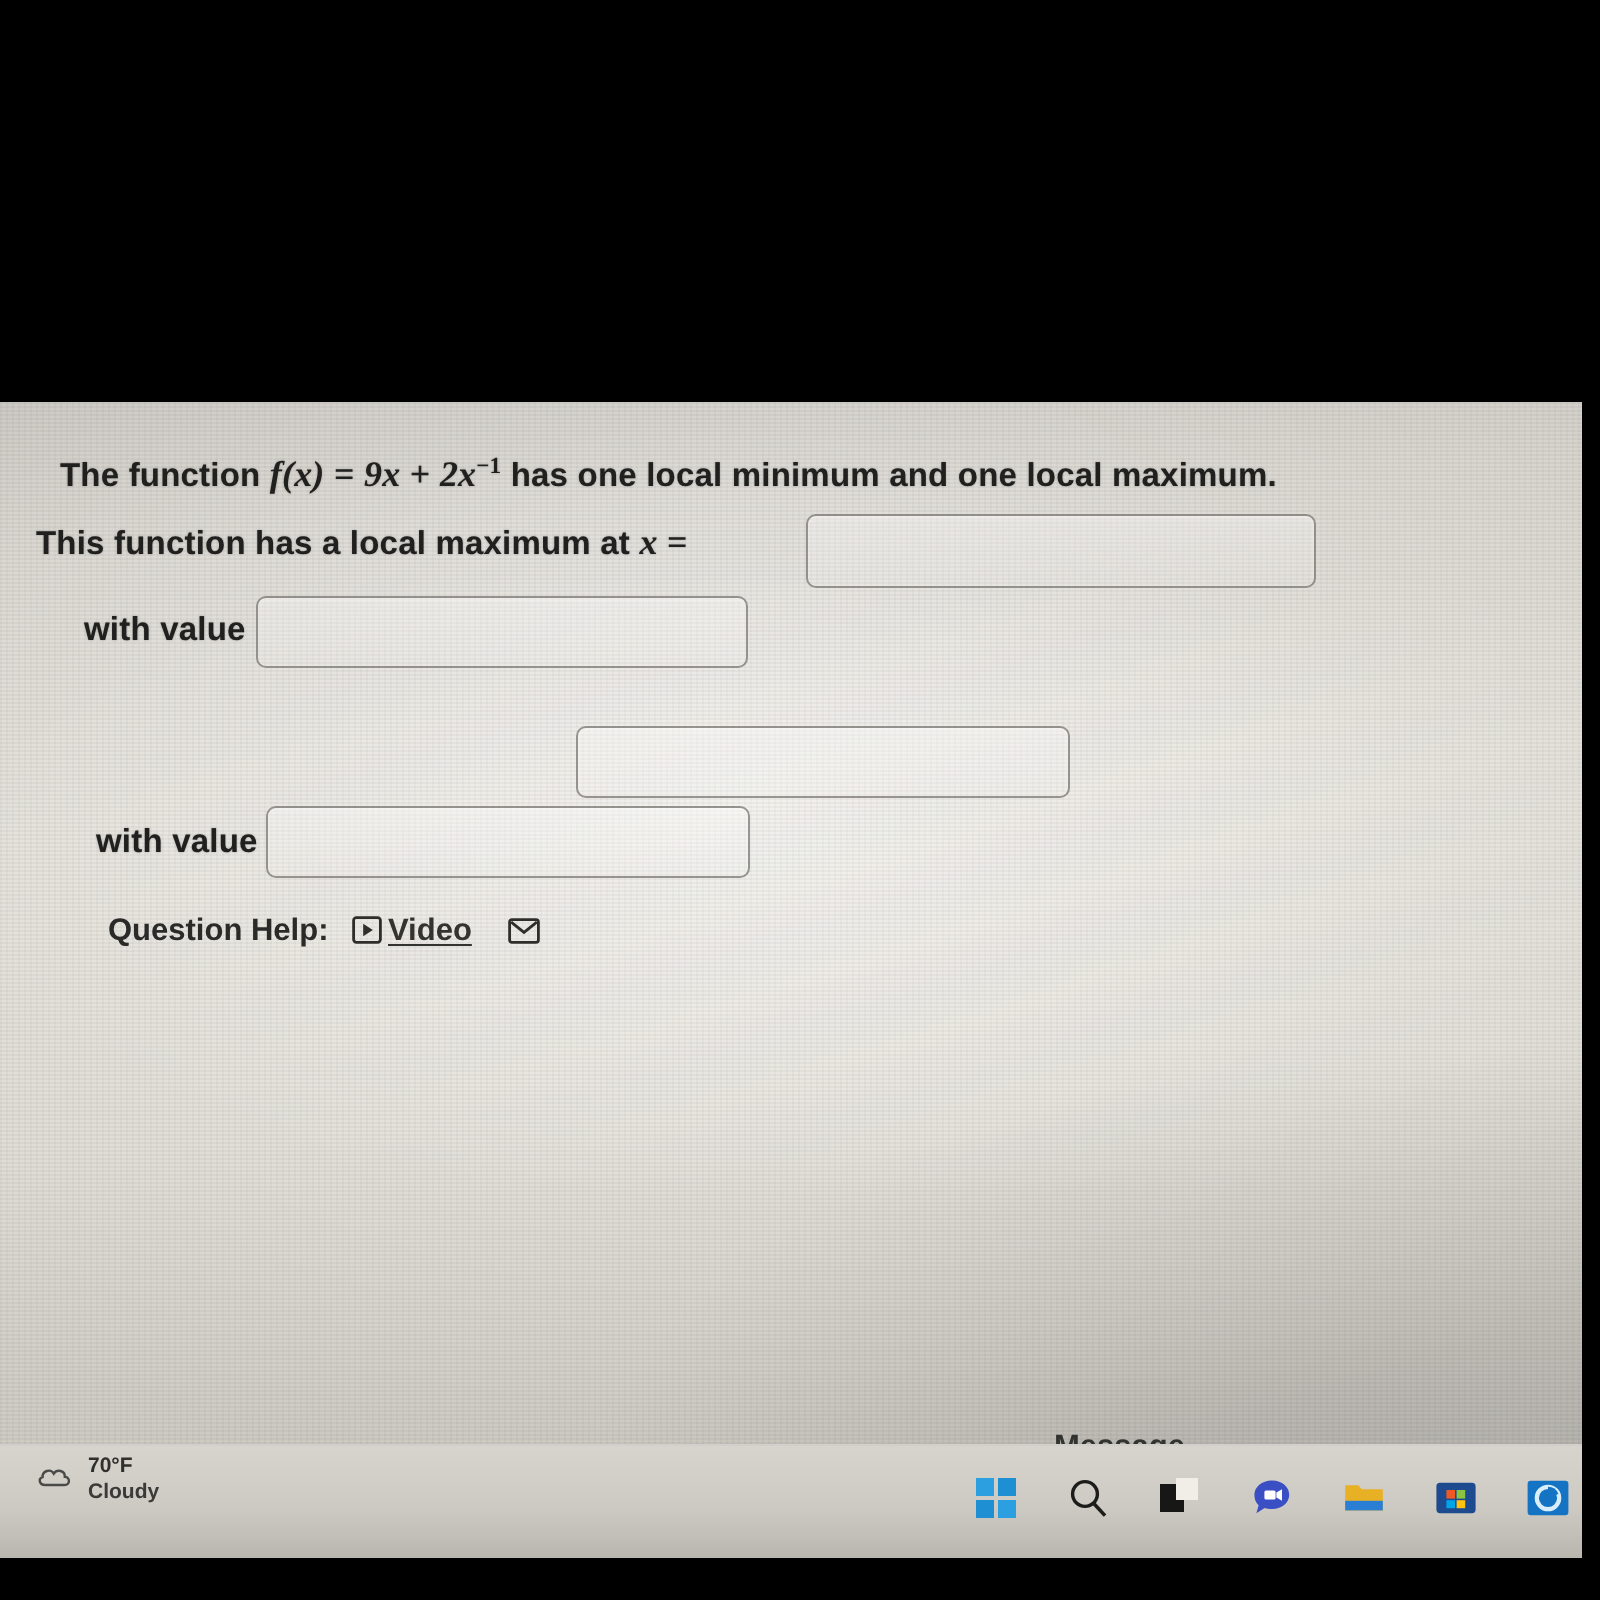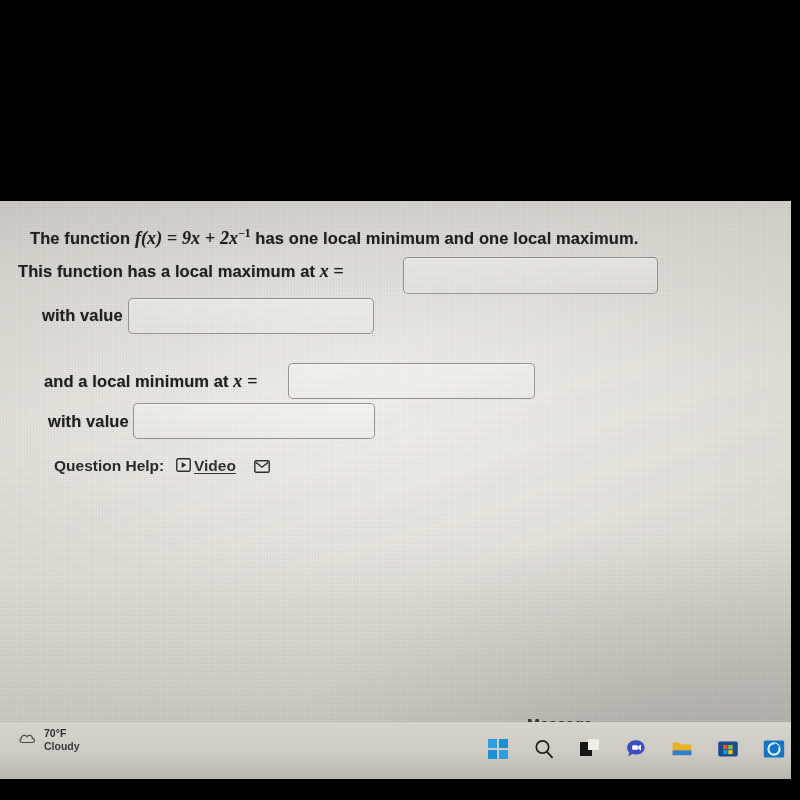--- a/index.html
+++ b/index.html
@@ -246,25 +246,20 @@
       <div class="ln" style="left:18px; top:60px;">
         <span>This function has a local maximum at</span>
         <span class="mathitalic">x</span>
         <span class="mathrm">=</span>
       </div>
       <div class="inputbox" style="left:403px; top:56px; width:255px; height:37px;"></div>
 
       <div class="ln" style="left:42px; top:105px;">with value</div>
       <div class="inputbox" style="left:128px; top:97px; width:246px; height:36px;"></div>
 
-      <div class="ln" style="left:44px; top:170px;">
-        <span>and a local minimum at</span>
-        <span class="mathitalic">x</span>
-        <span class="mathrm">=</span>
-      </div>
       <div class="inputbox" style="left:288px; top:162px; width:247px; height:36px;"></div>
 
       <div class="ln" style="left:48px; top:211px;">with value</div>
       <div class="inputbox" style="left:133px; top:202px; width:242px; height:36px;"></div>
 
       <div class="helplabel" style="left:54px; top:256px;">Question Help:</div>
 
       <span class="ico" style="left:176px; top:257px;">
         <svg width="15" height="14" viewBox="0 0 15 14">
           <rect x="0.8" y="0.8" width="13.4" height="12.4" rx="1.4" fill="none" stroke="#2e2e2b" stroke-width="1.4"></rect>

